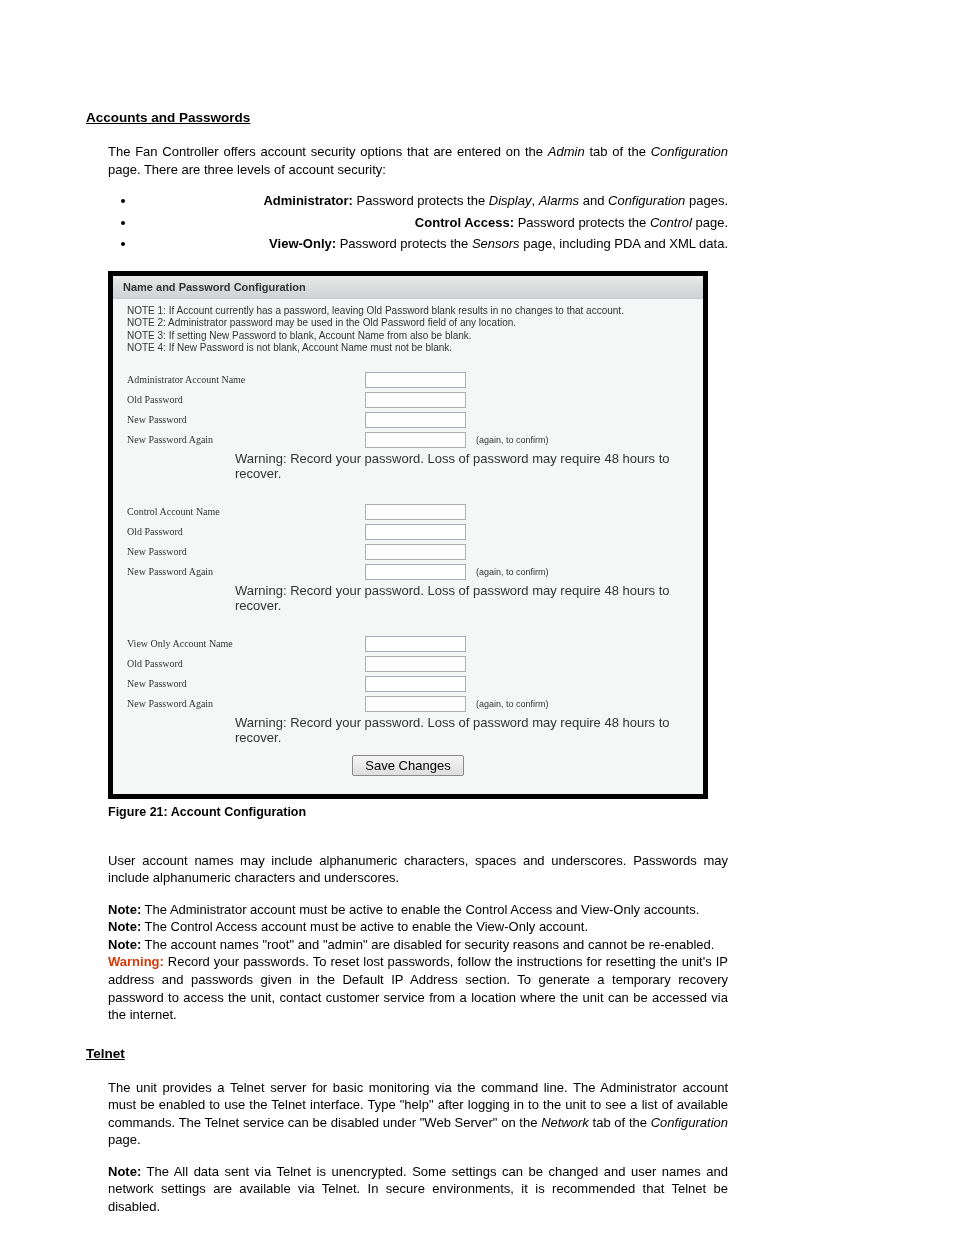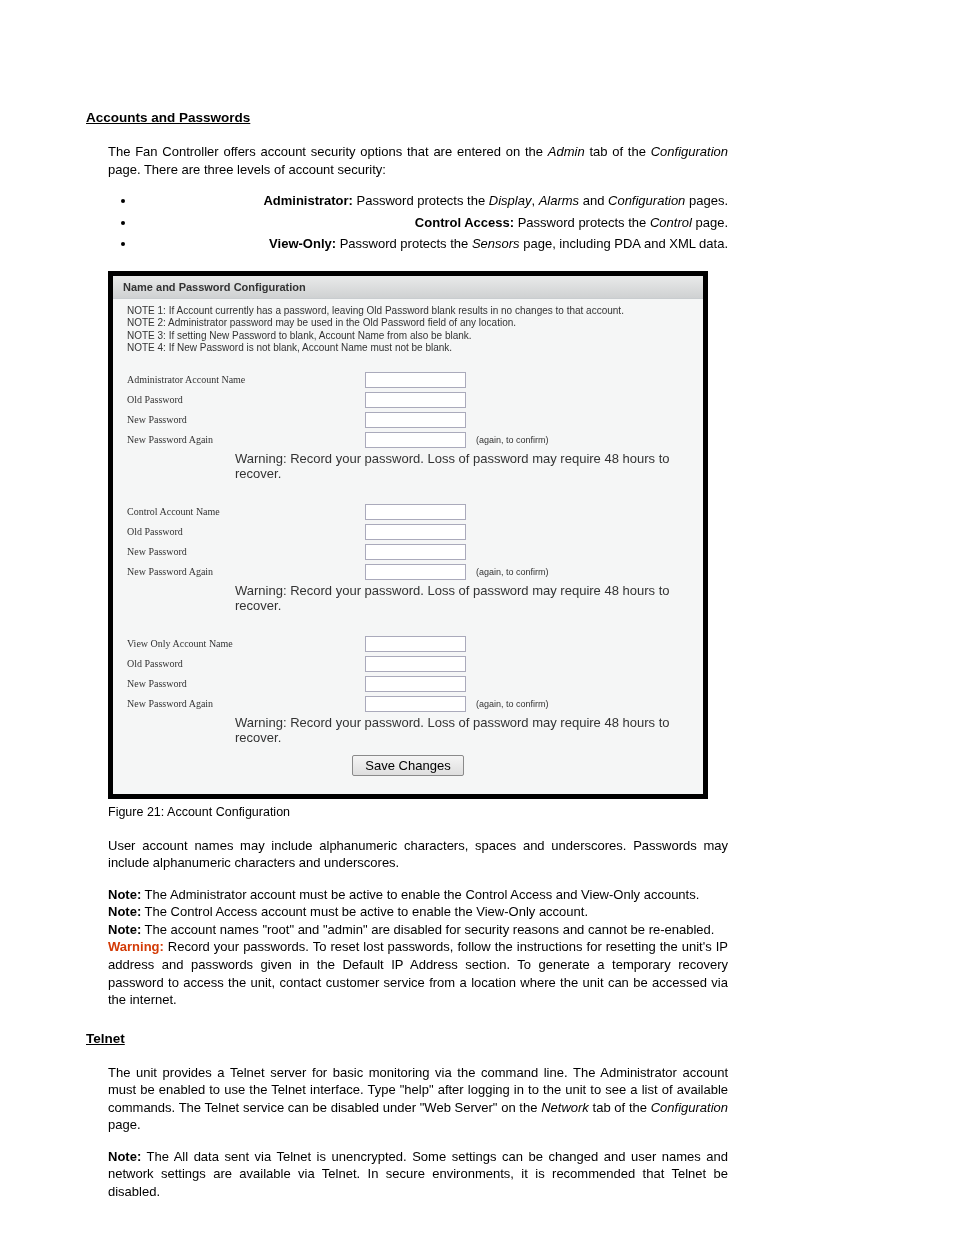--- a/index.html
+++ b/index.html
@@ -109,23 +109,23 @@
   .save-btn {
     font-family: Arial, Helvetica, sans-serif;
     font-size: 13px;
     padding: 2px 12px;
     background: linear-gradient(#f5f5f5, #dedede);
     border: 1px solid #8a8a8a;
     border-radius: 2px;
     cursor: pointer;
   }
   .caption {
-    font-weight: normal;
+    font-weight: bold;
     font-size: 12.5px;
-    margin: 6px 0 18px 0;
+    margin: 6px 0 33px 0;
   }
   .note-line {
     text-align: justify;
     line-height: 1.35;
   }
   .warning-label {
     color: #d33a06;
     font-weight: bold;
   }
 </style>

